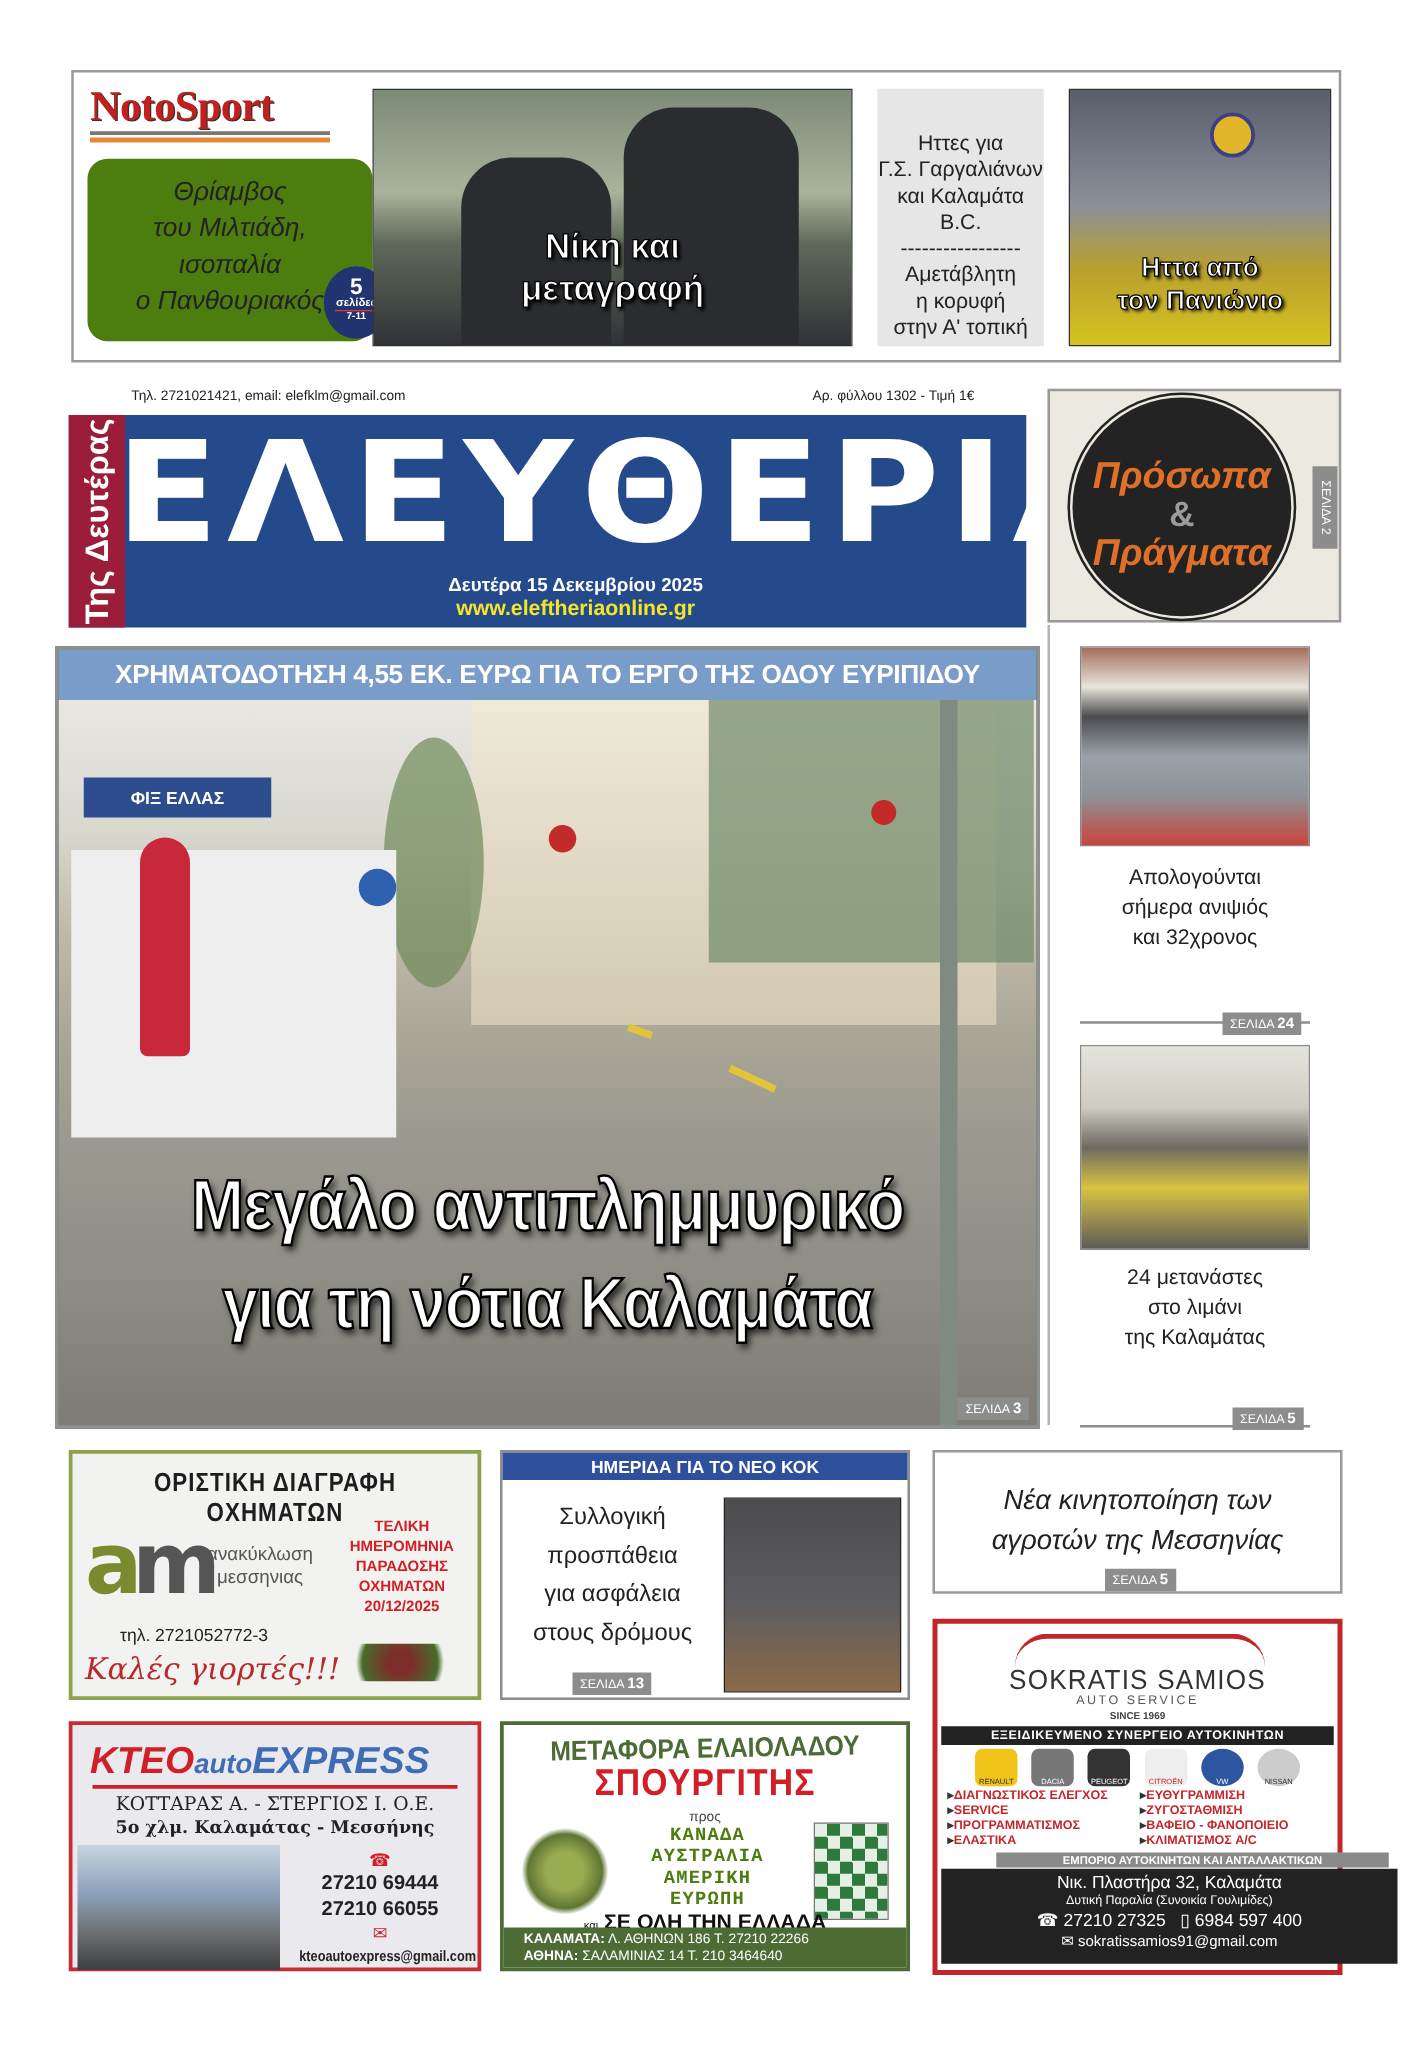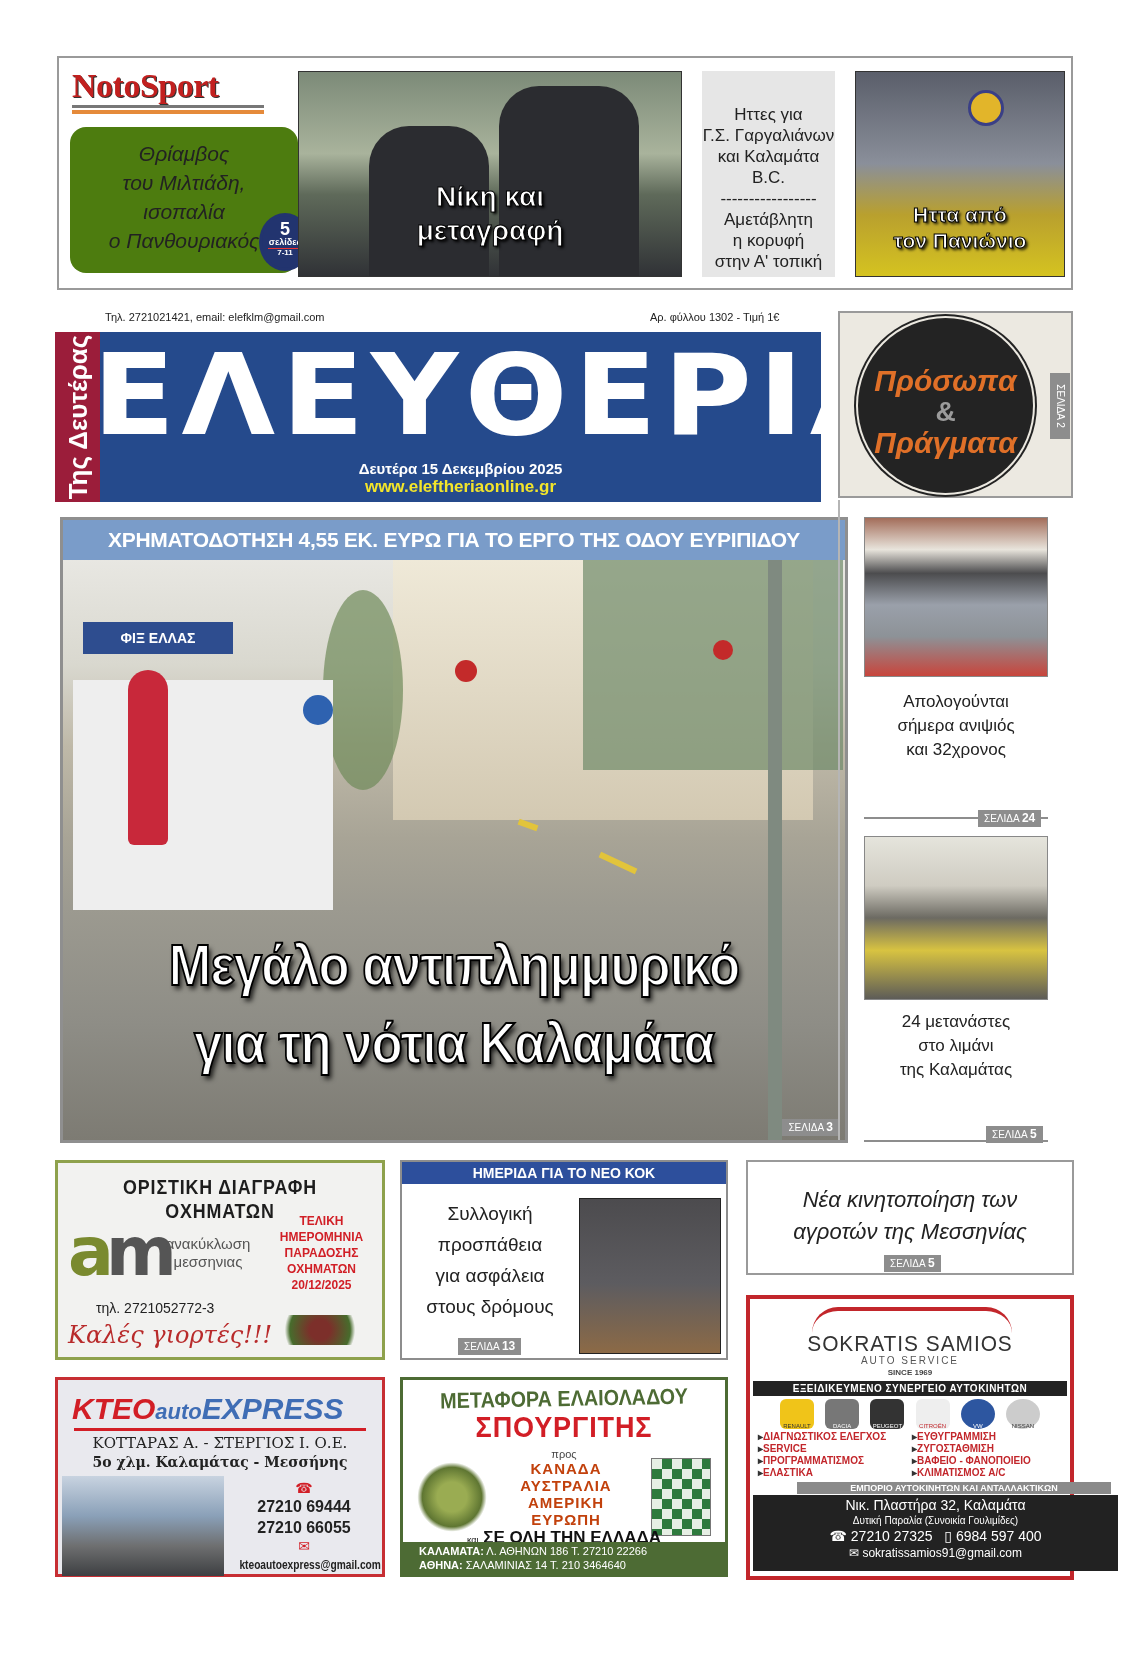--- a/index.html
+++ b/index.html
@@ -28,21 +28,21 @@
   .logo-text { left: 120px; top: 340px; width: 690px; height: 110px; color: #fff; font-family: "DejaVu Sans", sans-serif; font-weight: bold; font-size: 112px; letter-spacing: 6px; line-height: 110px; text-align: center; transform: scaleX(1.08); }
   .date-line { left: 100px; top: 460px; width: 721px; text-align: center; color: #fff; font-weight: bold; font-size: 15px; }
   .url-line { left: 100px; top: 477px; width: 721px; text-align: center; color: #f3e52a; font-weight: bold; font-size: 17px; }
   .prosopa-box { left: 838px; top: 311px; width: 235px; height: 187px; background: #ece9e1; border: 2px solid #9a9a9a; }
   .prosopa-circle { left: 858px; top: 318px; width: 175px; height: 175px; border-radius: 50%; background: #232323; box-shadow: 0 0 0 2px #ece9e1, 0 0 0 4px #232323; text-align: center; font-style: italic; font-weight: bold; color: #e07028; }
   .prosopa-circle .a { font-size: 30px; line-height: 36px; margin-top: 45px; display: block; font-stretch: condensed; }
   .prosopa-circle .amp { font-size: 28px; color: #9b9b9b; display: block; line-height: 26px; font-style: normal; }
   .prosopa-circle .b { font-size: 30px; line-height: 36px; display: block; }
   .page-tab-vertical { left: 1050px; top: 373px; width: 20px; height: 66px; background: #8d8d8d; color: #fff; font-size: 10px; }
   .page-tab-vertical span { position: absolute; left: 50%; top: 50%; transform: translate(-50%,-50%) rotate(90deg); white-space: nowrap; }
-  .main-story { left: 60px; top: 517px; width: 788px; height: 626px; border: 3px solid #8f8f8f; background: #15803d; }
+  .main-story { left: 44px; top: 517px; width: 788px; height: 626px; border: 3px solid #8f8f8f; background: #15803d; }
   .main-kicker { position: absolute; left: 0; top: 0; width: 100%; height: 40px; background: #7a9cc9; color: #fff; font-weight: bold; font-size: 21px; line-height: 40px; text-align: center; letter-spacing: -0.3px; }
   .main-photo { position: absolute; left: 0; top: 40px; width: 100%; height: 580px; background:
      linear-gradient(180deg, #e8e7e2 0%, #d9d8cf 18%, #bfb9a8 32%, #a8a496 48%, #9c9a90 60%, #8e8d86 80%, #7d7b73 100%); overflow: hidden; }
   .building { position: absolute; background: #d9d3c4; }
   .tree-bg { position: absolute; background: #6f8a5a; border-radius: 50%; opacity: .7; }
   .kiosk { position: absolute; left: 10px; top: 120px; width: 260px; height: 230px; background: #eeeeee; }
   .kiosk-top { position: absolute; left: 20px; top: 62px; width: 150px; height: 32px; background: #2e4d8f; color: #fff; font-weight: bold; font-size: 14px; line-height: 32px; text-align: center; }
   .red-umbrella { position: absolute; left: 65px; top: 110px; width: 40px; height: 175px; background: #c8283a; border-radius: 20px 20px 6px 6px; }
   .pole { position: absolute; left: 705px; top: 0; width: 14px; height: 580px; background: #7f8a80; }
   .road-line { position: absolute; background: #e2c43b; height: 6px; }
@@ -79,21 +79,21 @@
   .ktec-sub2 { position: absolute; left: 0; top: 74px; width: 100%; text-align: center; font-family: "DejaVu Serif", serif; font-size: 14px; color: #222; font-weight: bold; }
   .ktec-photo { position: absolute; left: 4px; top: 96px; width: 162px; height: 100px; background: linear-gradient(180deg, #c8d3e0 0%, #8aa0b8 40%, #6e6f70 70%, #3d3f42 100%); }
   .ktec-phones { position: absolute; left: 170px; top: 100px; width: 152px; text-align: center; }
   .ktec-phones .ph { font-weight: bold; font-size: 16px; color: #222; line-height: 21px; }
   .ktec-phones .icon { color: #d21e26; font-size: 14px; }
   .ktec-phones .mail { font-size: 12px; color: #222; margin-top: 4px; font-weight: bold; transform: scaleX(0.85); }
   .spourg { left: 400px; top: 1377px; width: 328px; height: 200px; border: 3px solid #4d6b34; background: #fff; }
   .sp-t1 { position: absolute; left: 0; top: 6px; width: 100%; text-align: center; color: #4d6b34; font-weight: bold; font-size: 22px; transform: scaleX(0.9) rotate(-1deg); }
   .sp-t2 { position: absolute; left: 0; top: 30px; width: 100%; text-align: center; color: #d21e26; font-weight: bold; font-size: 30px; letter-spacing: 1px; transform: scaleX(0.9); }
   .sp-pros { position: absolute; left: 0; top: 68px; width: 100%; text-align: center; font-size: 11px; color: #444; }
-  .sp-dest { position: absolute; left: 88px; top: 80px; width: 150px; text-align: center; font-weight: bold; font-size: 15px; line-height: 17px; color: #c2410c; letter-spacing: 1px; }
+  .sp-dest { position: absolute; left: 88px; top: 80px; width: 150px; text-align: center; font-weight: bold; font-size: 15px; line-height: 17px; color: #4d7c0f; letter-spacing: 1px; font-family: Liberation Mono, monospace; }
   .sp-all { position: absolute; left: 0; top: 148px; width: 100%; text-align: center; font-weight: bold; font-size: 17px; color: #111; }
   .sp-all small { font-size: 9px; font-weight: normal; }
   .sp-foot { position: absolute; left: 0; bottom: 0; width: 100%; height: 32px; background: #4d6b34; color: #fff; font-size: 11px; line-height: 14px; padding: 2px 16px; }
   .olive { position: absolute; left: 14px; top: 82px; width: 70px; height: 70px; background: radial-gradient(ellipse, #9aac52 30%, #5f7632 60%, transparent 70%); }
   .tin { position: absolute; right: 14px; top: 78px; width: 60px; height: 78px; background: repeating-conic-gradient(#2e7a3d 0% 25%, #e6efe4 0% 50%) 0 0/20px 20px; border: 1px solid #777; }
   .samios { left: 746px; top: 1295px; width: 328px; height: 285px; border: 4px solid #c2262b; background: #fff; }
   .sam-car { position: absolute; left: 62px; top: 8px; width: 200px; height: 26px; border-top: 4px solid #c2262b; border-radius: 100px 100px 0 0; }
   .sam-name { position: absolute; left: 0; top: 32px; width: 100%; text-align: center; font-size: 22px; letter-spacing: 1px; color: #333; transform: scaleX(0.95); }
   .sam-sub { position: absolute; left: 0; top: 56px; width: 100%; text-align: center; font-size: 10px; color: #555; letter-spacing: 2px; }
   .sam-since { position: absolute; left: 0; top: 69px; width: 100%; text-align: center; font-size: 8px; color: #444; font-weight: bold; }

